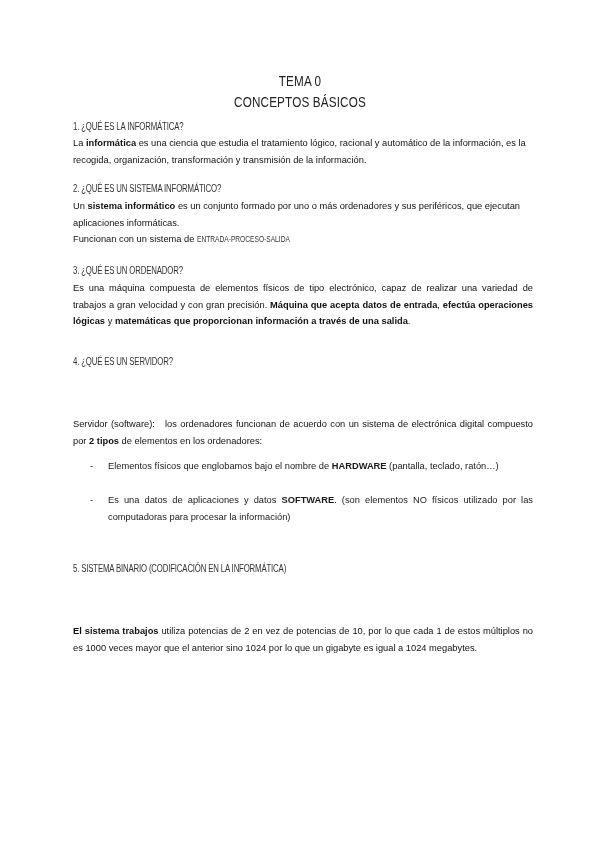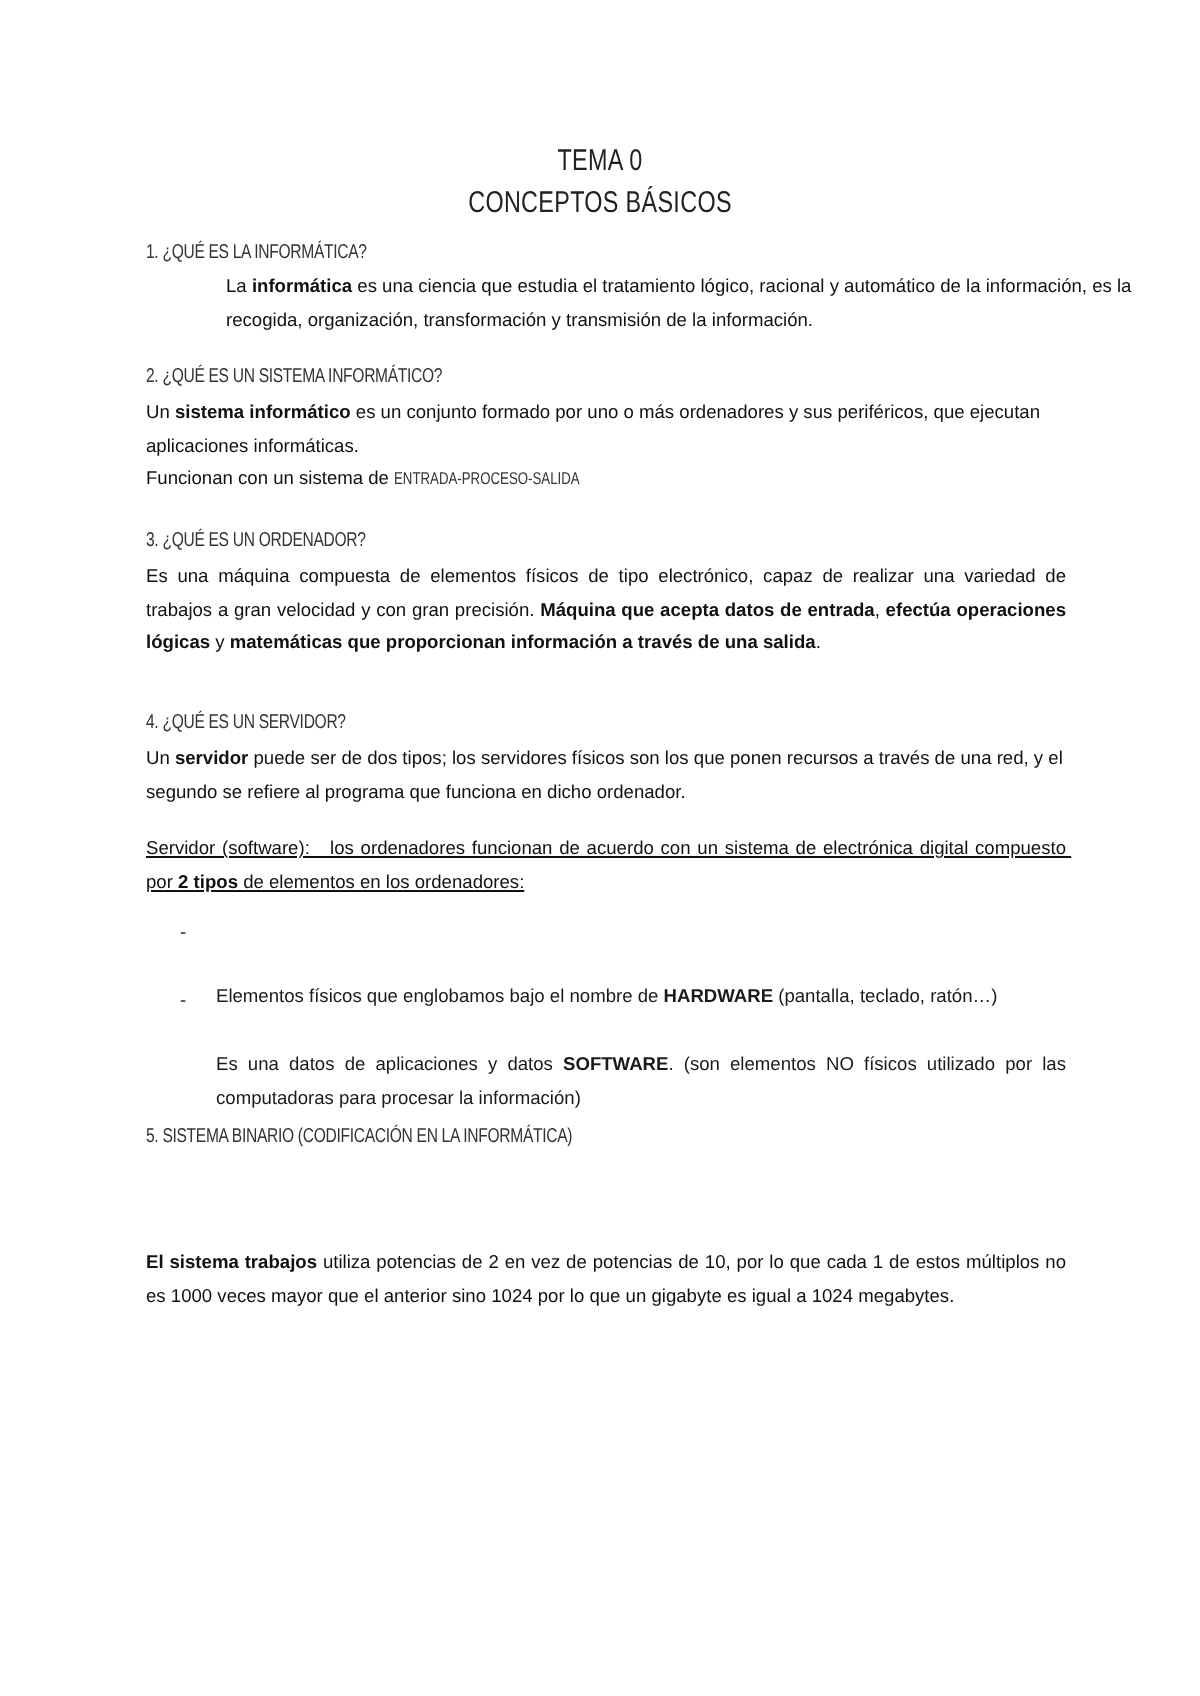--- a/index.html
+++ b/index.html
@@ -10,53 +10,50 @@
            font-family: "Liberation Sans Narrow", "Liberation Sans", sans-serif;
            font-size: 15px; letter-spacing: 0.2px; color: #222; transform: scaleX(0.78); }
   .h { position: absolute; left: 73px; font-size: 10px; color: #333;
        text-transform: uppercase; letter-spacing: -0.2px; transform-origin: left; transform: scaleX(0.78); white-space: nowrap; }
   .p { position: absolute; left: 73px; width: 460px; font-size: 9.3px; line-height: 16.5px; color: #111; }
   .p b { font-weight: bold; }
   .justify { text-align: justify; text-align-last: left; }
   .small-caps { font-size: 8.5px; text-transform: uppercase; display: inline-block; transform: scaleX(0.78); transform-origin: left; color: #333; }
   .li { position: absolute; left: 90px; width: 443px; font-size: 9.3px; line-height: 16.5px; }
   .li .dash { position: absolute; left: 0; }
-  .li .txt { position: absolute; left: 18px; width: 425px; text-align: justify; text-align-last: left; margin-top: 32px; }
+  .li .txt { position: absolute; left: 18px; width: 425px; text-align: justify; text-align-last: left; }
 </style>
 </head>
 <body>
 
 <div class="page">
 
   <div class="title" style="top:72px;">TEMA 0</div>
   <div class="title" style="top:93px;">CONCEPTOS BÁSICOS</div>
 
   <div class="h" style="top:121px;">1. ¿Qué es la informática?</div>
-  <div class="p" style="top:135px;margin-left:40px;">
+  <div class="p" style="top:135px;">
     <span>La </span><b>informática</b><span> es una ciencia que estudia el tratamiento lógico, racional y automático de la información, es la recogida, organización, transformación y transmisión de la información.</span>
   </div>
 
   <div class="h" style="top:183px;">2. ¿Qué es un sistema informático?</div>
   <div class="p" style="top:198px;">
     <span>Un </span><b>sistema informático</b><span> es un conjunto formado por uno o más ordenadores y sus periféricos, que ejecutan aplicaciones informáticas.</span>
   </div>
   <div class="p" style="top:231px;">
     <span>Funcionan con un sistema de </span><span class="small-caps">entrada-proceso-salida</span>
   </div>
 
   <div class="h" style="top:265px;">3. ¿Qué es un ordenador?</div>
   <div class="p justify" style="top:280px;">
     <span>Es una máquina compuesta de elementos físicos de tipo electrónico, capaz de realizar una variedad de trabajos a gran velocidad y con gran precisión. </span><b>Máquina que acepta datos de entrada</b><span>, </span><b>efectúa operaciones lógicas</b><span> y </span><b>matemáticas que proporcionan información a través de una salida</b><span>.</span>
   </div>
 
   <div class="h" style="top:356px;">4. ¿Qué es un servidor?</div>
-  <div class="p" style="top:371px;">
-    <span>Un </span><b>servidor</b><span> puede ser de dos tipos; los servidores físicos son los que ponen recursos a través de una red, y el segundo se refiere al programa que funciona en dicho ordenador.</span>
-  </div>
-  <div class="p justify" style="top:416px; white-space:pre-wrap;text-decoration:underline;"><span>Servidor (software):   los ordenadores funcionan de acuerdo con un sistema de electrónica digital compuesto por </span><b>2 tipos</b><span> de elementos en los ordenadores:</span></div>
+  <div class="p justify" style="top:416px; white-space:pre-wrap;"><span>Servidor (software):   los ordenadores funcionan de acuerdo con un sistema de electrónica digital compuesto por </span><b>2 tipos</b><span> de elementos en los ordenadores:</span></div>
 
   <div class="li" style="top:458px;">
     <span class="dash">-</span>
     <div class="txt"><span>Elementos físicos que englobamos bajo el nombre de </span><b>HARDWARE</b><span> (pantalla, teclado, ratón…)</span></div>
   </div>
   <div class="li" style="top:492px;">
     <span class="dash">-</span>
     <div class="txt"><span>Es una datos de aplicaciones y datos </span><b>SOFTWARE</b><span>. (son elementos NO físicos utilizado por las computadoras para procesar la información)</span></div>
   </div>
 

